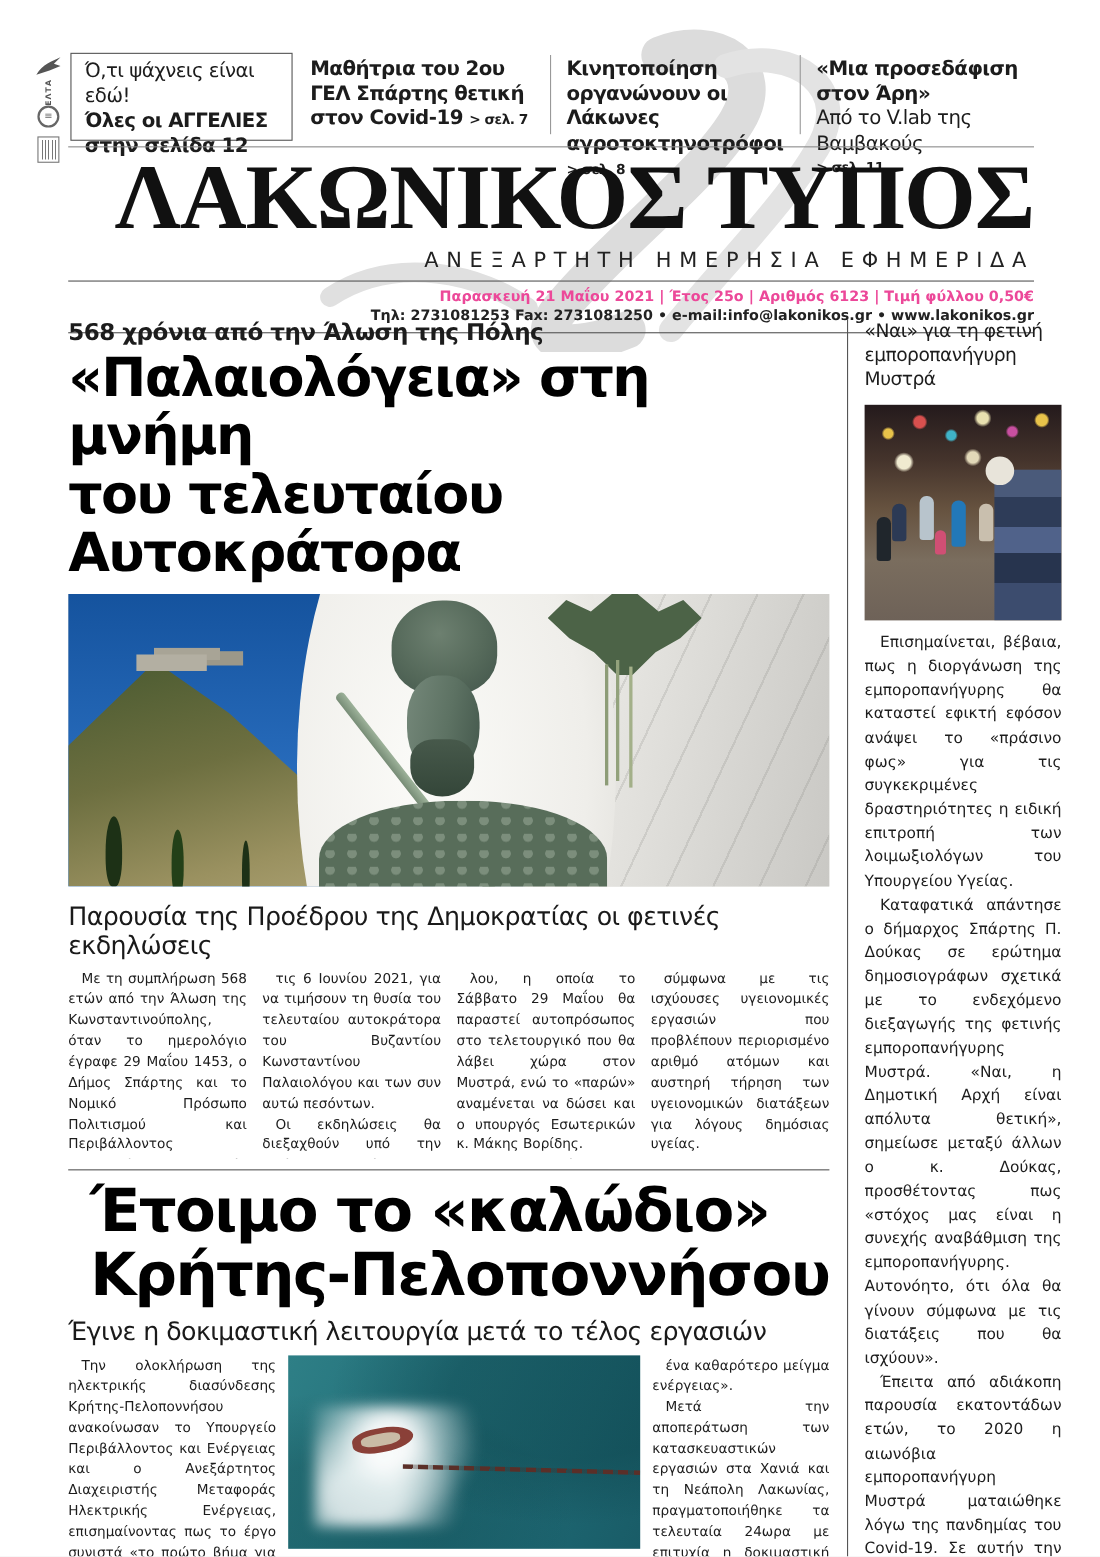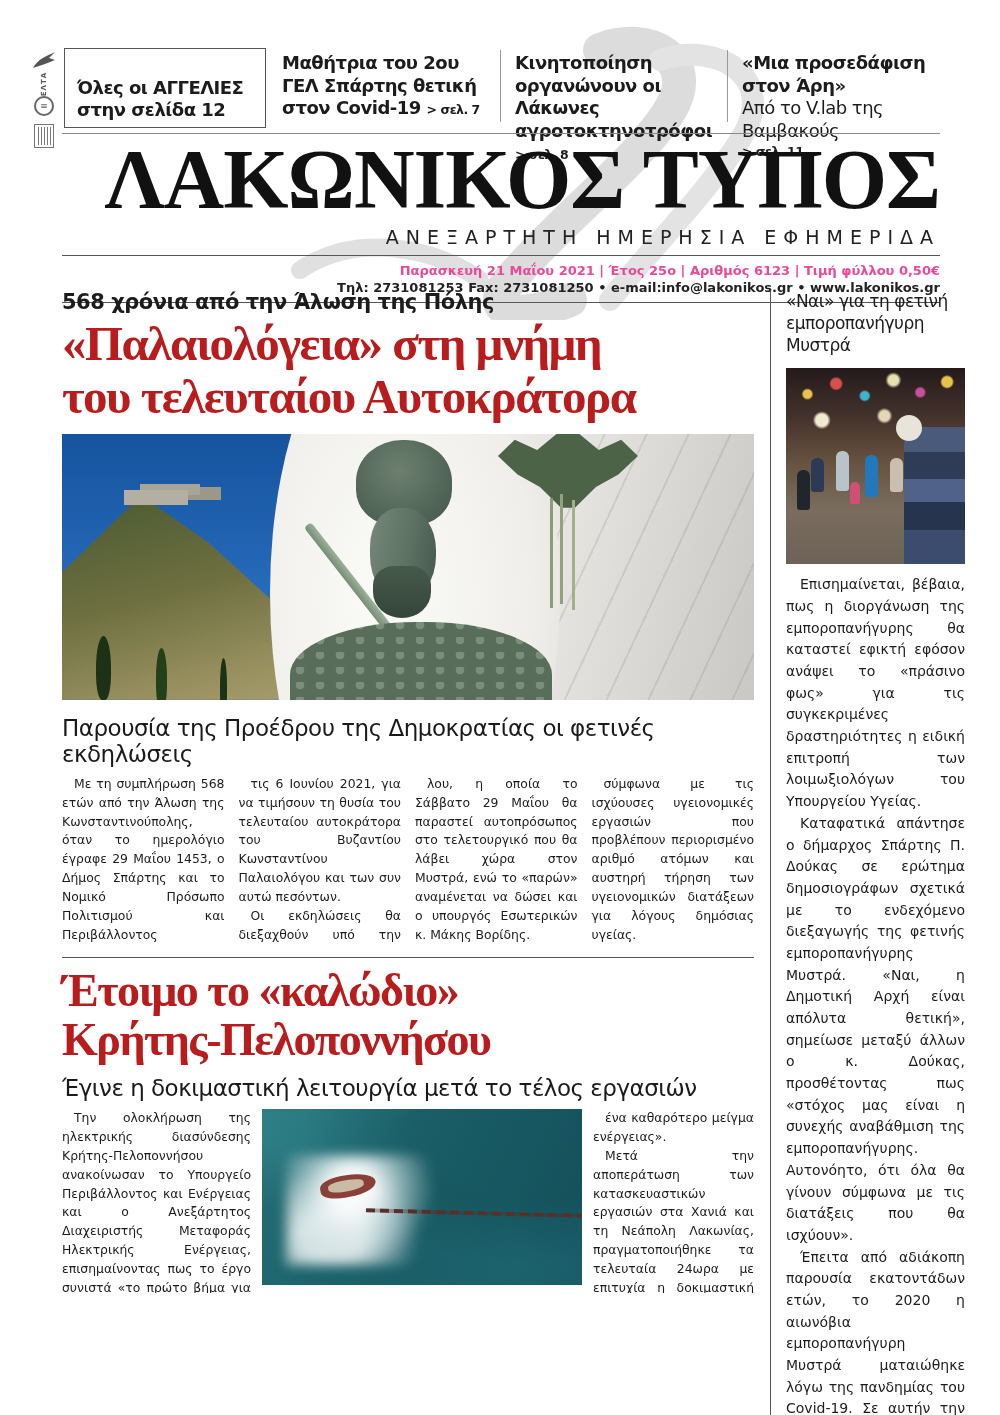--- a/index.html
+++ b/index.html
@@ -39,23 +39,23 @@
   .mast-date{font-size:13px;font-weight:bold;margin-top:7px;color:#ec4899;}
   .mast-contact{font-size:13px;font-weight:bold;margin-top:2px;color:#222;}
   .mast-rule2{border-top:1.5px solid #555;margin-top:7px;}
 
   
   .main{position:absolute;left:62px;top:290px;width:903px;display:flex;z-index:1;}
   .left-zone{width:708px;padding-right:16px;}
   .sidebar{flex:1;border-left:1.5px solid #555;padding-left:15px;min-width:0;}
 
   .kicker{font-size:21px;font-weight:bold;letter-spacing:-0.5px;}
-  .headline{font-weight:bold;letter-spacing:-1.5px;line-height:1.08;margin:4px 0 0 0;color:#b91c1c;font-family:Liberation Serif, serif;}
+  .headline{font-weight:bold;letter-spacing:-1.5px;line-height:1.08;margin:4px 0 0 0;color:#000000;}
   .headline.h1{font-size:49px;}
-  .headline.h2{font-size:46px;}
+  .headline.h2{font-size:54px;margin-left:20px;}
   .subhead{font-size:23px;letter-spacing:-0.5px;font-weight:normal;color:#1a1a1a;}
 
   
   .cols{display:flex;gap:14px;margin-top:8px;height:172px;overflow:hidden;}
   .col{flex:1;font-size:12.4px;line-height:1.52;text-align:justify;hyphens:auto;min-width:0;}
   .col p{margin:0;text-indent:12px;}
 
   .divider{border-top:1.5px solid #555;margin:10px 0 8px 0;}
 
   
@@ -153,21 +153,21 @@
     <svg width="26" height="22" viewBox="0 0 26 22">
       <path d="M2 18 C8 8 16 6 24 2 L18 8 L24 10 L14 14 Z" fill="#555"></path>
     </svg>
     <span class="elta-label">ΕΛΤΑ</span>
     <div class="icon-circle">≡</div>
     <div class="icon-barcode"></div>
   </div>
 
   <div class="top-strip">
     <div class="teaser t-box">
-      <br>
+      <span class="light">Ό,τι ψάχνεις είναι εδώ!</span><br>
       <span>Όλες οι ΑΓΓΕΛΙΕΣ</span><br>
       <span>στην σελίδα 12</span>
     </div>
     <div class="teaser t2">
       <span>Μαθήτρια του 2ου ΓΕΛ Σπάρτης θετική στον Covid-19</span>
       <span class="pageref">&gt; σελ. 7</span>
     </div>
     <div class="vsep"></div>
     <div class="teaser t3">
       <span>Κινητοποίηση οργανώνουν οι Λάκωνες αγροτοκτηνοτρόφοι</span>

